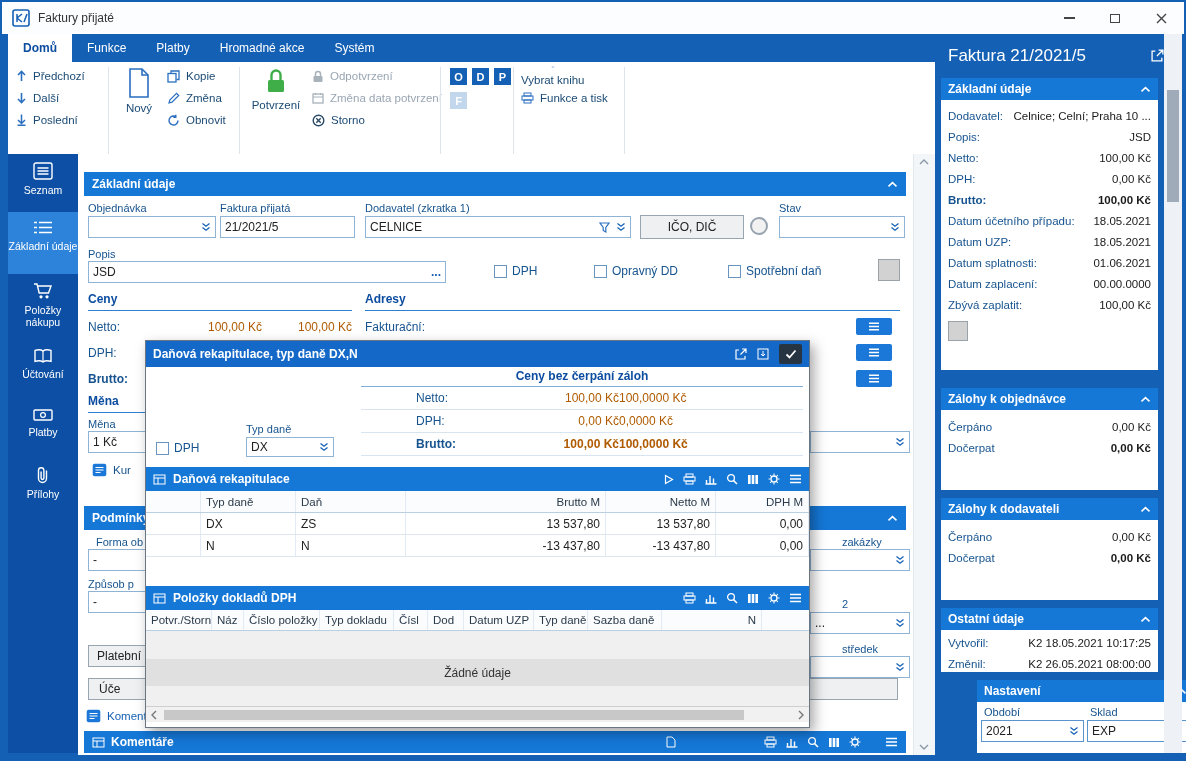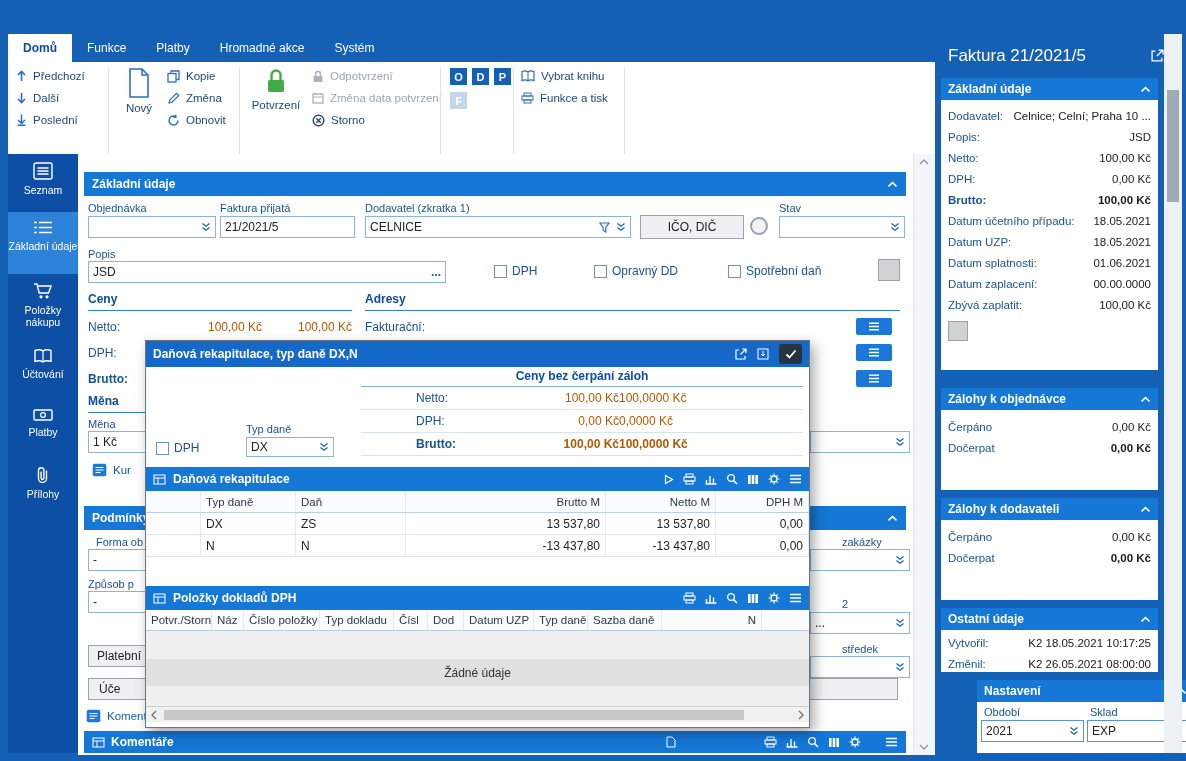--- a/index.html
+++ b/index.html
@@ -84,20 +84,40 @@
   .prow { display:flex; justify-content:space-between; align-items:center; padding:0 7px; height:21px; font-size:11.5px; }
   .prow .pl { color:#17548f; white-space:nowrap; }
   .prow .pv { color:#1a1a1a; white-space:nowrap; overflow:hidden; margin-left:6px; }
   .b { font-weight:bold; }
 </style>
 </head>
 <body>
 
 <div class="window">
 
+  <div class="abs titlebar">
+    <svg width="18" height="18" viewBox="0 0 18 18" style="margin-left:10px;">
+        <rect x="1" y="1" width="16" height="16" rx="2" fill="none" stroke="#1460b4" stroke-width="1.6"></rect>
+        <path d="M5 13V5M5 9l5-4M5 9l5 4M12 13l3-8" fill="none" stroke="#1460b4" stroke-width="1.5"></path>
+      </svg>
+    <span class="title-text">Faktury přijaté</span>
+    <div class="win-controls">
+      <div class="win-btn">
+          <div class="glyph-min"></div>
+        </div>
+      <div class="win-btn">
+          <div class="glyph-max"></div>
+        </div>
+      <div class="win-btn">
+          <svg width="11" height="11" viewBox="0 0 11 11">
+            <path d="M1 1l9 9M10 1l-9 9" stroke="#444" stroke-width="1.4"></path>
+          </svg>
+        </div>
+    </div>
+  </div>
 
   <div class="abs tabbar">
     <div class="tab active">Domů</div>
     <div class="tab">Funkce</div>
     <div class="tab">Platby</div>
     <div class="tab">Hromadné akce</div>
     <div class="tab">Systém</div>
   </div>
 
   <div class="abs ribbon">
@@ -183,21 +203,21 @@
     <div class="rgroup-label" style="left:232px;width:200px;">Stav</div>
     <div class="rsep" style="left:432px;"></div>
 
     <div class="jumpbox" style="left:442px;top:6px;">O</div>
     <div class="jumpbox" style="left:464px;top:6px;">D</div>
     <div class="jumpbox" style="left:486px;top:6px;">P</div>
     <div class="jumpbox disabled" style="left:442px;top:30px;">F</div>
     <div class="rgroup-label" style="left:433px;width:72px;">Skok</div>
     <div class="rsep" style="left:505px;"></div>
 
-    <div class="ritem" style="left:513px;top:4px;">
+    <div class="ritem" style="left:513px;top:4px;flex-direction:column;">
       <svg width="14" height="12" viewBox="0 0 14 12">
           <path d="M7 2C5.5 0.8 3 0.8 1 1.6v9C3 9.8 5.5 9.8 7 11c1.5-1.2 4-1.2 6-.4v-9C11 0.8 8.5 0.8 7 2z" fill="none" stroke="#2a6fc0" stroke-width="1.2"></path>
           <path d="M7 2v9" stroke="#2a6fc0"></path>
         </svg>
       <span>Vybrat knihu</span>
     </div>
     <div class="ritem" style="left:513px;top:26px;">
       <svg width="13" height="12" viewBox="0 0 13 12">
           <rect x="3" y="1" width="7" height="3" fill="none" stroke="#2a6fc0"></rect>
           <rect x="1" y="4" width="11" height="4" fill="none" stroke="#2a6fc0"></rect>

